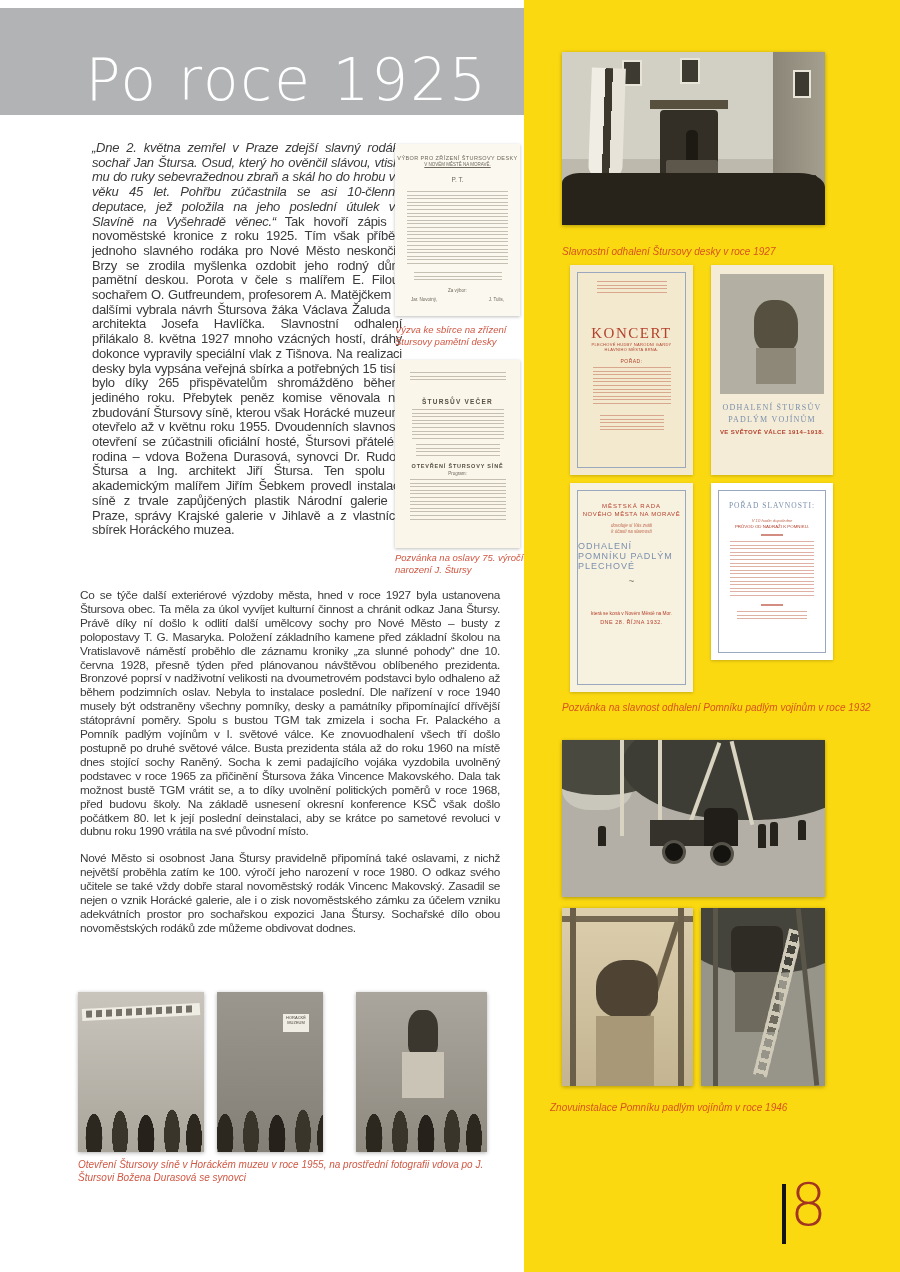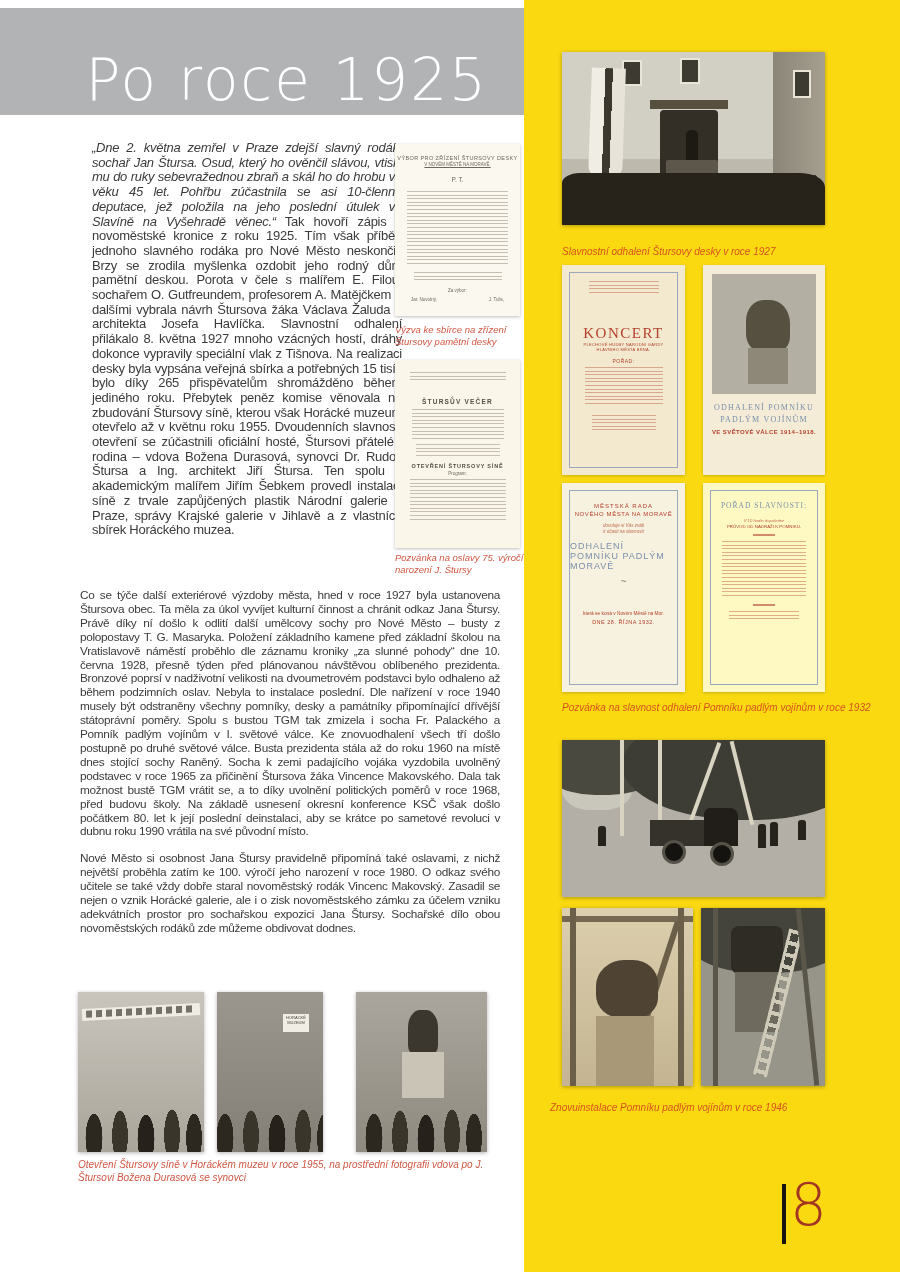--- a/index.html
+++ b/index.html
@@ -44,21 +44,21 @@
              margin:4px 16px 0 16px;}
   .doc1 .zav{text-align:center;font-size:4.5px;color:#6e675d;margin-top:5px;}
   .doc2{left:395px;top:360px;width:125px;height:188px;background:#faf6ea;color:#8d8474;}
   .doc2 .t1{margin-top:18px;text-align:center;font-size:6.5px;font-weight:bold;
             letter-spacing:1.2px;color:#564f44;}
   .doc2 .t2{text-align:center;font-size:5.5px;font-weight:bold;letter-spacing:.8px;
             color:#564f44;margin-top:7px;}
   .doc2 .pr{text-align:center;font-size:4.5px;color:#6e675d;margin-top:2px;}
 
   
-  .card{position:absolute;overflow:hidden;box-shadow:0 1px 3px rgba(0,0,0,.2);}
+  .card{position:absolute;overflow:hidden;box-shadow:0 1px 3px rgba(0,0,0,.2);margin-left:8px;}
   .bord{position:absolute;left:7px;top:7px;right:7px;bottom:7px;border:1px solid #9aa8bf;}
   .kon{left:38px;top:265px;width:123px;height:210px;background:#f2e9cf;color:#c5705a;}
   .kon .kt{margin-top:30px;text-align:center;font-family:"Liberation Serif",serif;
            font-size:15px;letter-spacing:1.5px;color:#b5402c;}
   .kon .ks{text-align:center;font-size:4px;letter-spacing:.3px;color:#b5402c;}
   .kon .kp{text-align:center;font-size:5px;letter-spacing:.5px;color:#b5402c;margin-top:6px;}
   .mon{left:179px;top:265px;width:122px;height:210px;background:#f4ecd6;}
   .mon .ph{position:absolute;left:9px;top:9px;right:9px;height:120px;background:#b3afa2;}
   .mon .m1{position:absolute;left:0;right:0;top:138px;text-align:center;
            font-family:"Liberation Serif",serif;font-size:8px;letter-spacing:1.2px;color:#7a8fae;}
@@ -68,21 +68,21 @@
            font-size:6px;font-weight:bold;letter-spacing:.4px;color:#b5402c;}
   .inv{left:38px;top:483px;width:123px;height:209px;background:#f7f1df;color:#c5705a;}
   .inv .c1{margin-top:20px;text-align:center;font-size:6px;letter-spacing:1px;color:#b5402c;}
   .inv .c2{text-align:center;font-size:6px;letter-spacing:.6px;color:#b5402c;margin-top:2px;}
   .inv .iv{text-align:center;font-size:4.5px;font-style:italic;color:#c06a52;margin-top:6px;}
   .inv .ev{text-align:left;font-family:Liberation Sans, sans-serif;font-size:9px;
            letter-spacing:1px;color:#7a8fae;padding-left:8px;}
   .inv .sq{text-align:center;font-size:10px;color:#8a8272;margin-top:8px;line-height:6px;}
   .inv .ve{text-align:center;font-size:4.8px;color:#b5402c;margin-top:26px;}
   .inv .da{text-align:center;font-size:5.5px;letter-spacing:.5px;color:#b5402c;margin-top:3px;}
-  .sch{left:179px;top:483px;width:122px;height:209px;background:#fef9c3;color:#c5705a;}
+  .sch{left:179px;top:483px;width:122px;height:177px;background:#ffffff;color:#c5705a;}
   .sch .st{margin-top:18px;text-align:center;font-family:"Liberation Serif",serif;
            font-size:7.5px;letter-spacing:1px;color:#7a8fae;}
   .sch .p1{text-align:center;font-size:4.2px;font-style:italic;color:#c06a52;margin-top:8px;}
   .sch .p2{text-align:center;font-size:4.4px;color:#b5402c;margin-top:1px;}
   .dvd{width:22px;height:2px;margin:5px auto 5px auto;background:#b5402c;opacity:.6;}
 
   
   .photo{position:absolute;overflow:hidden;box-shadow:0 1px 4px rgba(0,0,0,.3);}
   
   .ph1927{left:38px;top:52px;width:263px;height:173px;
@@ -214,34 +214,34 @@
       <div class="kp">POŘAD:</div>
       <div class="tl tlc" style="width:78px;height:40px;margin-top:3px;color:#c5705a;"></div>
       <div class="tl tlc" style="width:64px;height:18px;margin-top:8px;color:#c5705a;"></div>
     </div>
 
     <div class="card mon">
       <div class="ph">
         <div class="sold"></div>
         <div class="mped"></div>
       </div>
-      <div class="m1">ODHALENÍ POMNÍKU</div>
+      <div class="m1">ODHALENÍ ŠTURSŮV</div>
       <div class="m2">PADLÝM VOJÍNŮM</div>
       <div class="m3">VE SVĚTOVÉ VÁLCE 1914–1918.</div>
     </div>
 
     <div class="card inv">
       <div class="bord"></div>
       <div class="c1">MĚSTSKÁ RADA</div>
       <div class="c2">NOVÉHO MĚSTA NA MORAVĚ</div>
       <div class="iv">dovoluje si Vás zváti</div>
       <div class="iv" style="margin-top:1px;">k účasti na slavnosti</div>
       <div class="ev" style="margin-top:7px;">ODHALENÍ</div>
       <div class="ev">POMNÍKU PADLÝM</div>
-      <div class="ev">MORAVĚ</div>
+      <div class="ev">PLECHOVÉ</div>
       <div class="sq">~</div>
       <div class="ve">která se koná v Novém Městě na Mor.</div>
       <div class="da">DNE 28. ŘÍJNA 1932.</div>
     </div>
 
     <div class="card sch">
       <div class="bord"></div>
       <div class="st">POŘAD SLAVNOSTI:</div>
       <div class="p1">V 10 hodin dopoledne</div>
       <div class="p2">PRŮVOD OD NÁDRAŽÍ K POMNÍKU.</div>

